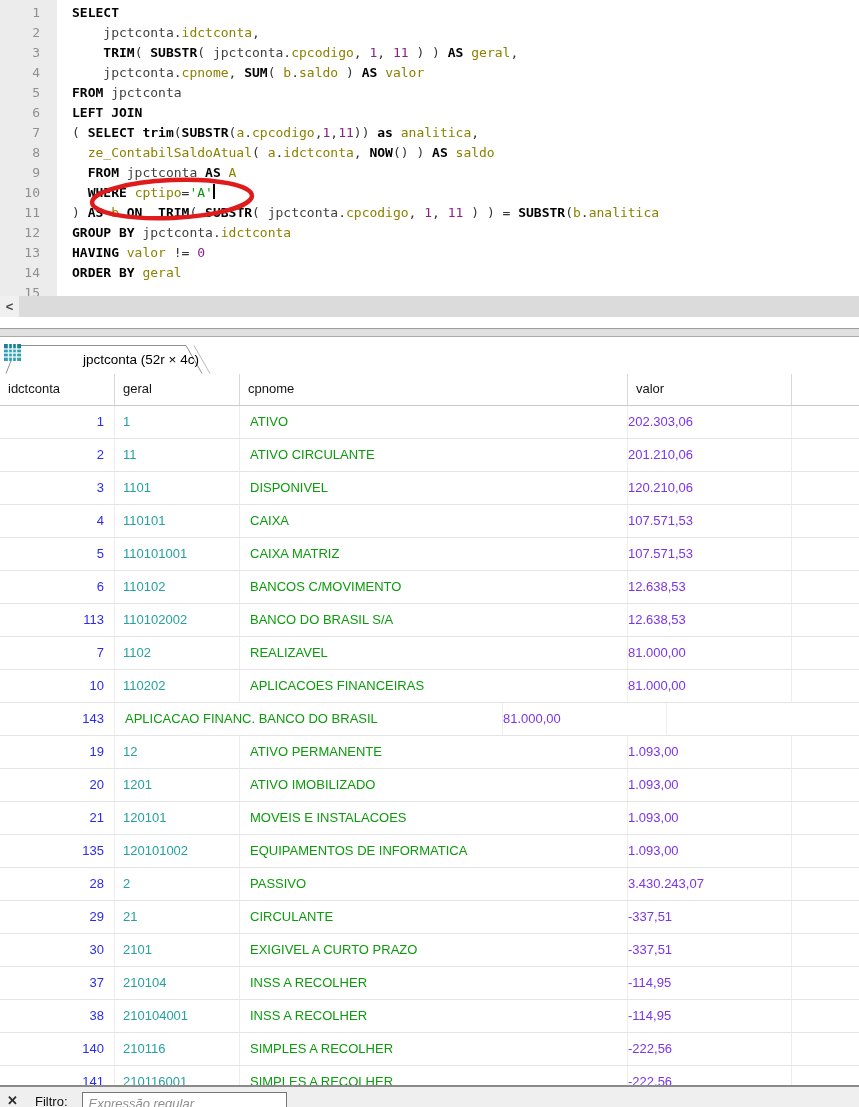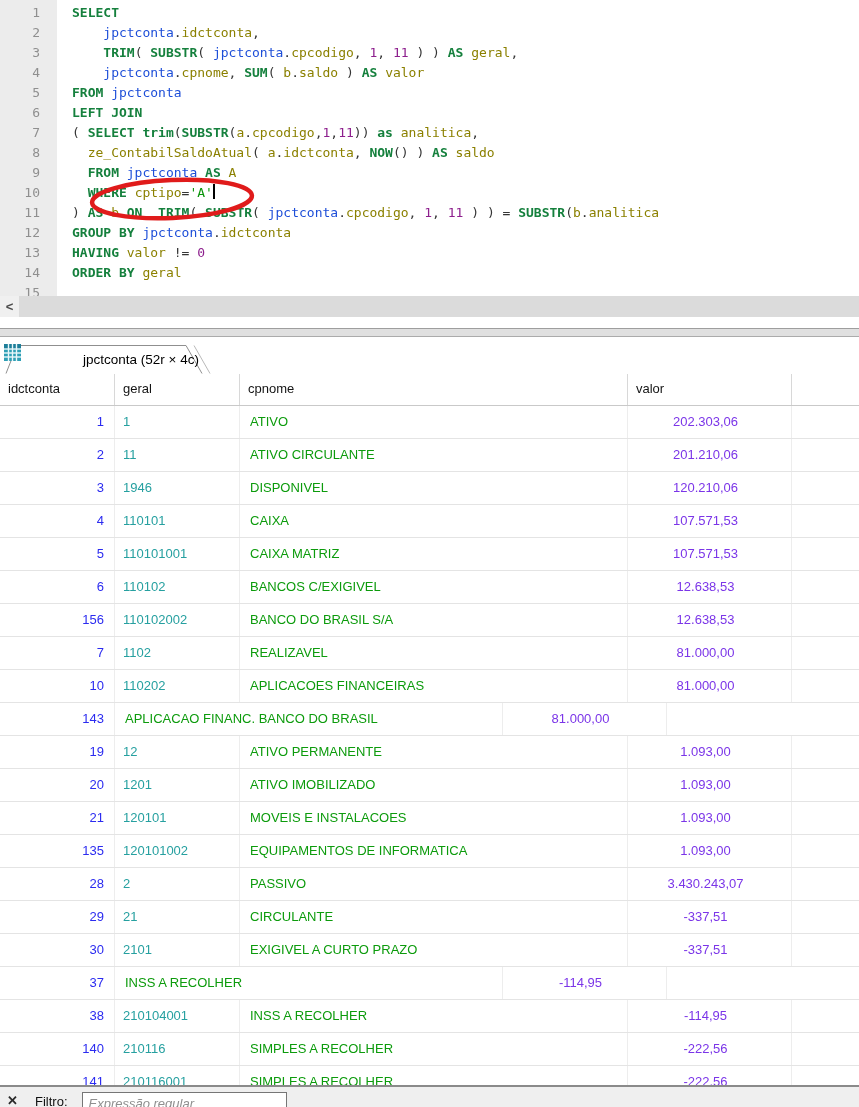--- a/index.html
+++ b/index.html
@@ -7,22 +7,22 @@
        font-family:"Liberation Sans",sans-serif;}
 
   
   .editor{position:relative;height:296px;background:#fff;overflow:hidden;}
   .gutter{position:absolute;left:0;top:0;width:57px;height:100%;background:#ECECEC;padding-top:3px;box-sizing:border-box;}
   .ln{height:20px;line-height:20px;width:40px;text-align:right;color:#8F8F8F;
       font:13px/20px "DejaVu Sans Mono",monospace;}
   .code{position:absolute;left:72px;top:0;right:0;padding-top:3px;white-space:pre;
         font:13px/20px "DejaVu Sans Mono",monospace;color:#303030;}
   .cl{height:20px;}
-  .tok-k{color:#15803d;font-weight:bold;}
-  .tok-t{color:#1d4ed8;margin-top:34px;}
+  .tok-k{color:#000000;font-weight:bold;}
+  .tok-t{color:#404040;margin-top:34px;}
   .tok-i{color:#8b8000;}
   .tok-s{color:#089408;}
   .tok-n{color:#8d1f8d;}
   .tok-p{color:#353535;}
   .caret{display:inline-block;width:2px;height:15px;background:#000;vertical-align:-2px;}
   .annot{position:absolute;left:86px;top:176px;pointer-events:none;}
 
   
   .hscroll{height:21px;background:#F0F0F0;display:flex;}
   .scroll-btn{width:19px;height:21px;display:flex;align-items:center;justify-content:center;
@@ -45,21 +45,21 @@
   .gh{box-sizing:border-box;border-right:1px solid #D8D8D8;font-size:13px;line-height:30px;
       color:#141414;padding-left:8px;white-space:nowrap;overflow:hidden;}
   .grid-body{height:679px;overflow:hidden;background:#fff;}
   .grow{height:33px;display:flex;border-bottom:1px solid #E4E4E4;box-sizing:border-box;background:#fff;}
   .gc{box-sizing:border-box;border-right:1px solid #EDEDED;font-size:13px;line-height:31px;
       white-space:nowrap;overflow:hidden;}
   .w0{width:115px;} .w1{width:125px;} .w2{width:388px;} .w3{width:164px;}
   .c0{text-align:right;padding-right:10px;color:#2B2BF0;}
   .c1{padding-left:8px;color:#26A0A0;}
   .c2{padding-left:10px;color:#0C9B0C;}
-  .c3{text-align:center;padding-right:8px;color:#7B35E8;}
+  .c3{text-align:left;padding-right:8px;color:#7B35E8;}
   .cf{flex:1;border-right:none;}
 
   
   .filterbar{height:24px;background:#EFEFEF;border-top:2px solid #8A8A8A;
              display:flex;align-items:flex-start;box-sizing:content-box;}
   .fclose{margin:6px 0 0 7px;width:18px;color:#2a2a2a;font-size:13px;font-weight:bold;}
   .flabel{margin:7px 0 0 10px;font-size:13px;color:#111;}
   .finput{margin:5px 0 0 14px;width:205px;height:22px;border:1px solid #767676;background:#fff;
           font-family:"Liberation Sans",sans-serif;font-size:13px;padding:1px 6px;box-sizing:border-box;}
   .finput::placeholder{color:#8f8f8f;font-style:italic;}
@@ -138,21 +138,21 @@
     </div>
     <div class="grow">
       <div class="gc w0 c0">2</div>
       <div class="gc w1 c1">11</div>
       <div class="gc w2 c2">ATIVO CIRCULANTE</div>
       <div class="gc w3 c3">201.210,06</div>
       <div class="gc cf"></div>
     </div>
     <div class="grow">
       <div class="gc w0 c0">3</div>
-      <div class="gc w1 c1">1946</div>
+      <div class="gc w1 c1">1101</div>
       <div class="gc w2 c2">DISPONIVEL</div>
       <div class="gc w3 c3">120.210,06</div>
       <div class="gc cf"></div>
     </div>
     <div class="grow">
       <div class="gc w0 c0">4</div>
       <div class="gc w1 c1">110101</div>
       <div class="gc w2 c2">CAIXA</div>
       <div class="gc w3 c3">107.571,53</div>
       <div class="gc cf"></div>
@@ -160,26 +160,26 @@
     <div class="grow">
       <div class="gc w0 c0">5</div>
       <div class="gc w1 c1">110101001</div>
       <div class="gc w2 c2">CAIXA MATRIZ</div>
       <div class="gc w3 c3">107.571,53</div>
       <div class="gc cf"></div>
     </div>
     <div class="grow">
       <div class="gc w0 c0">6</div>
       <div class="gc w1 c1">110102</div>
-      <div class="gc w2 c2">BANCOS C/EXIGIVEL</div>
+      <div class="gc w2 c2">BANCOS C/MOVIMENTO</div>
       <div class="gc w3 c3">12.638,53</div>
       <div class="gc cf"></div>
     </div>
     <div class="grow">
-      <div class="gc w0 c0">156</div>
+      <div class="gc w0 c0">113</div>
       <div class="gc w1 c1">110102002</div>
       <div class="gc w2 c2">BANCO DO BRASIL S/A</div>
       <div class="gc w3 c3">12.638,53</div>
       <div class="gc cf"></div>
     </div>
     <div class="grow">
       <div class="gc w0 c0">7</div>
       <div class="gc w1 c1">1102</div>
       <div class="gc w2 c2">REALIZAVEL</div>
       <div class="gc w3 c3">81.000,00</div>
@@ -242,20 +242,21 @@
     </div>
     <div class="grow">
       <div class="gc w0 c0">30</div>
       <div class="gc w1 c1">2101</div>
       <div class="gc w2 c2">EXIGIVEL A CURTO PRAZO</div>
       <div class="gc w3 c3">-337,51</div>
       <div class="gc cf"></div>
     </div>
     <div class="grow">
       <div class="gc w0 c0">37</div>
+      <div class="gc w1 c1">210104</div>
       <div class="gc w2 c2">INSS A RECOLHER</div>
       <div class="gc w3 c3">-114,95</div>
       <div class="gc cf"></div>
     </div>
     <div class="grow">
       <div class="gc w0 c0">38</div>
       <div class="gc w1 c1">210104001</div>
       <div class="gc w2 c2">INSS A RECOLHER</div>
       <div class="gc w3 c3">-114,95</div>
       <div class="gc cf"></div>

